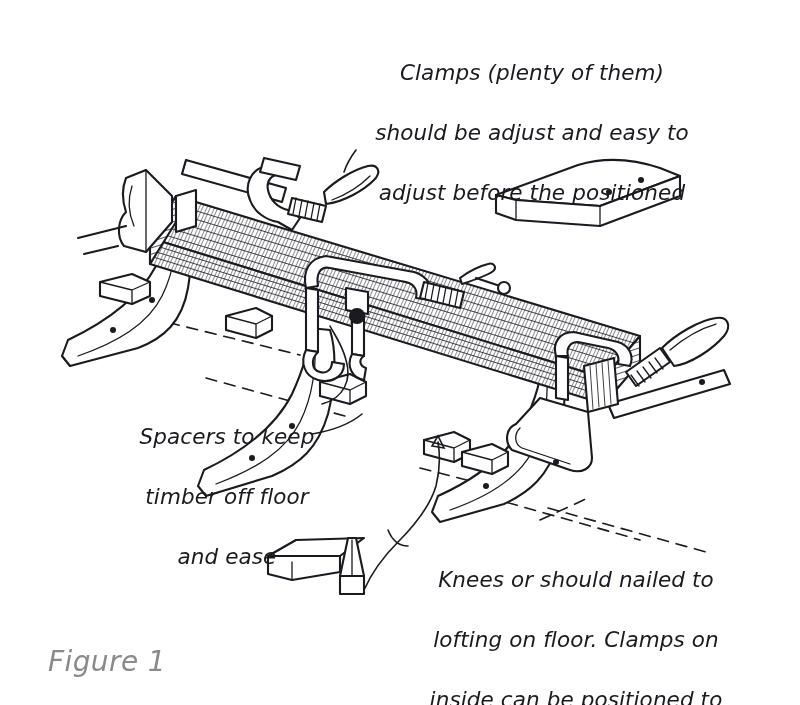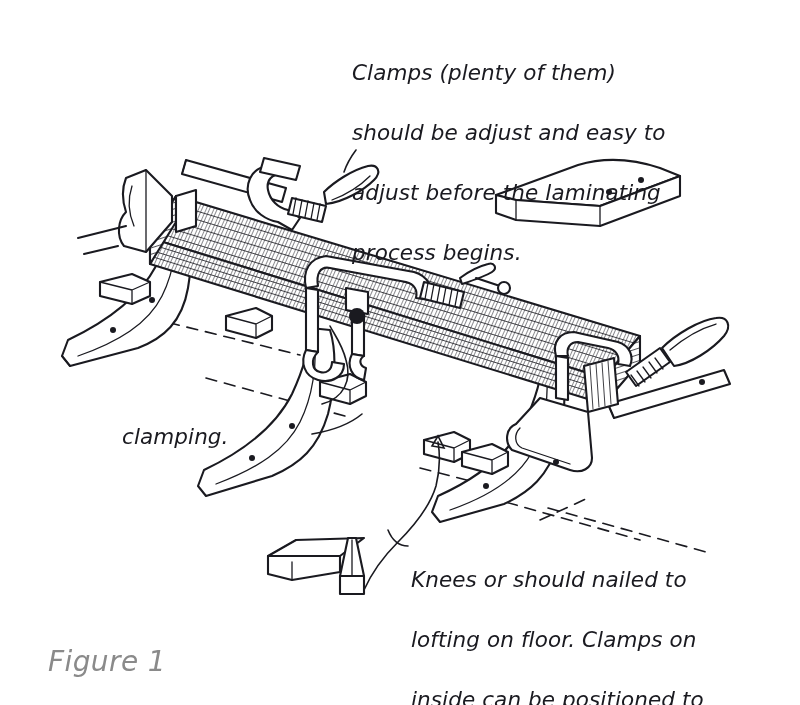--- a/index.html
+++ b/index.html
@@ -35,20 +35,21 @@
     font-size: 21.5px;
     line-height: 30px;
     color: #1a1a20;
     letter-spacing: 0.1px;
     white-space: pre-line;
     font-style: italic;
   }
   .caption-line {
     display: block;
     white-space: nowrap;
+    text-align: center;
   }
   #caption-clamps {
     left: 352px;
     top: 28px;
     width: 360px;
   }
   #caption-spacers {
     left: 122px;
     top: 392px;
     width: 210px;
@@ -354,26 +355,27 @@
       <path class="dash" d="M540 520 L 588 498"></path>
     </g>
     <g>
       <path class="lead" d="M356 150 C 350 158, 346 166, 344 172"></path>
     </g>
   </svg>
 
   <div class="caption" id="caption-clamps">
     <span class="caption-line">Clamps (plenty of them)</span>
     <span class="caption-line">should be adjust and easy to</span>
-    <span class="caption-line">adjust before the laminating</span>
-    <span class="caption-line">process begins.</span>
+    <span class="caption-line">adjust before the positioned</span>
   </div>
 
   <div class="caption" id="caption-spacers">
-    <span class="caption-line">clamping.</span>
+    <span class="caption-line">Spacers to keep</span>
+    <span class="caption-line">timber off floor</span>
+    <span class="caption-line">and ease</span>
   </div>
 
   <div class="caption" id="caption-knees">
     <span class="caption-line">Knees or should nailed to</span>
     <span class="caption-line">lofting on floor. Clamps on</span>
     <span class="caption-line">inside can be positioned to</span>
     
     
   </div>
 

